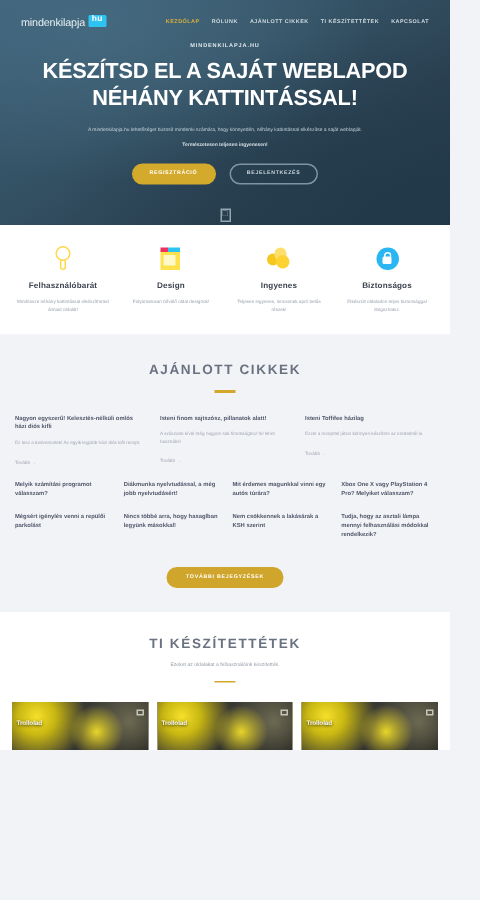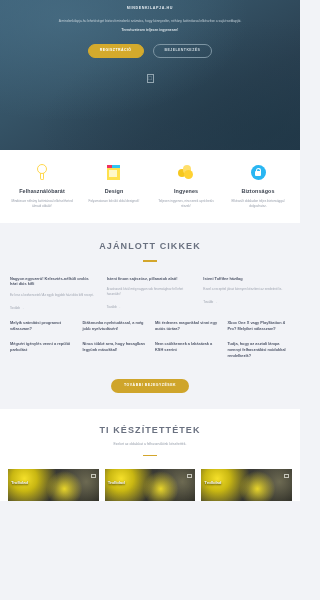--- a/index.html
+++ b/index.html
@@ -296,23 +296,37 @@
     border: 0.8px solid rgba(235,235,225,0.75);
   }
 </style>
 </head>
 <body>
 
 <div class="page">
 
   <section class="hero">
 
+    <nav class="navbar">
+      <div class="logo">
+        <span class="logo-text">mindenkilapja</span>
+        <span class="logo-badge">hu</span>
+      </div>
+      <div class="navlinks">
+        <span class="navlink active">Kezdőlap</span>
+        <span class="navlink">Rólunk</span>
+        <span class="navlink">Ajánlott cikkek</span>
+        <span class="navlink">Ti készítettétek</span>
+        <span class="navlink">Kapcsolat</span>
+      </div>
+    </nav>
 
     <div class="hero-body">
       <div class="hero-eyebrow">MINDENKILAPJA.HU</div>
+      <h1 class="hero-title">KÉSZÍTSD EL A SAJÁT WEBLAPOD NÉHÁNY KATTINTÁSSAL!</h1>
       <p class="hero-sub">
         <span>A mindenkilapja.hu lehetőséget biztosít mindenki számára, hogy könnyedén, néhány kattintással elkészítse a saját weblapját.</span>
         <span class="second">Természetesen teljesen ingyenesen!</span>
       </p>
       <div class="hero-buttons">
         <span class="btn btn-primary">Regisztráció</span>
         <span class="btn btn-ghost">Bejelentkezés</span>
       </div>
       <div class="hero-media">
         <span class="broken-img">□</span>

